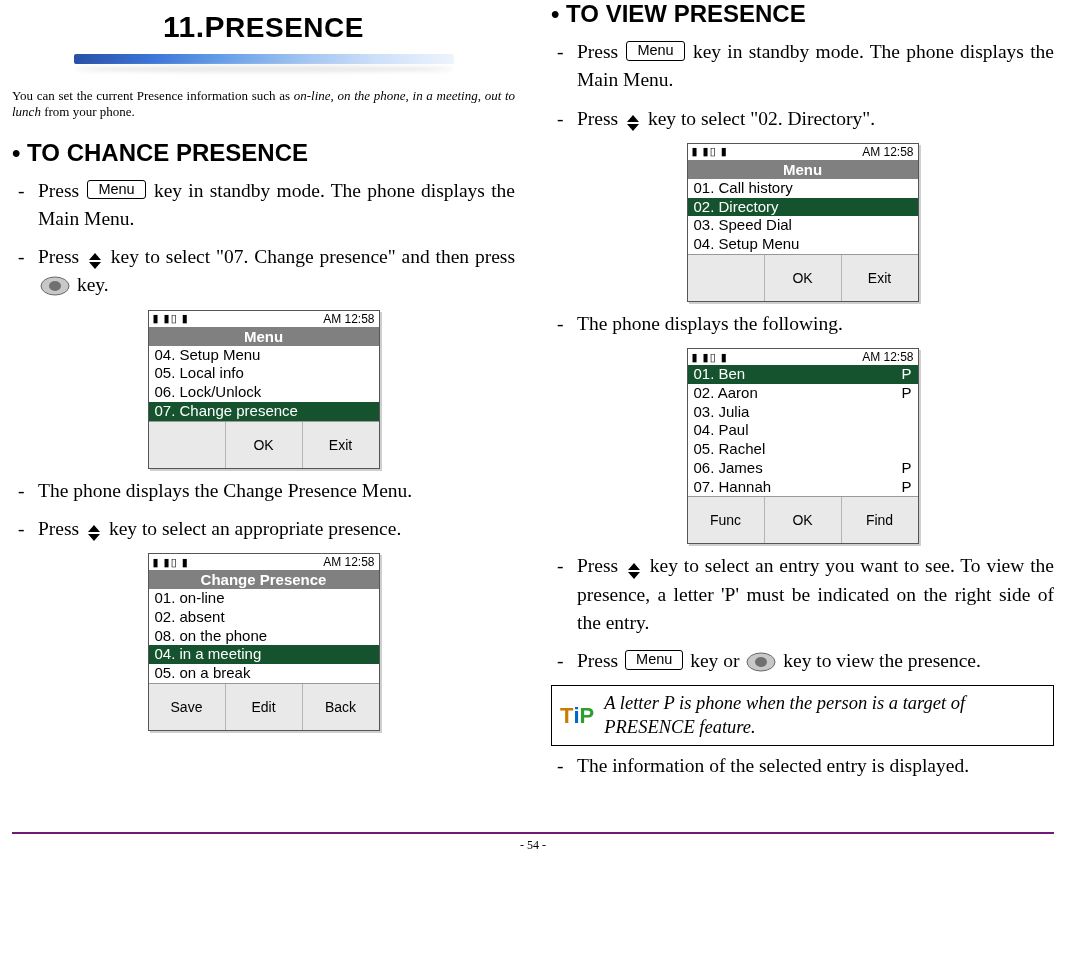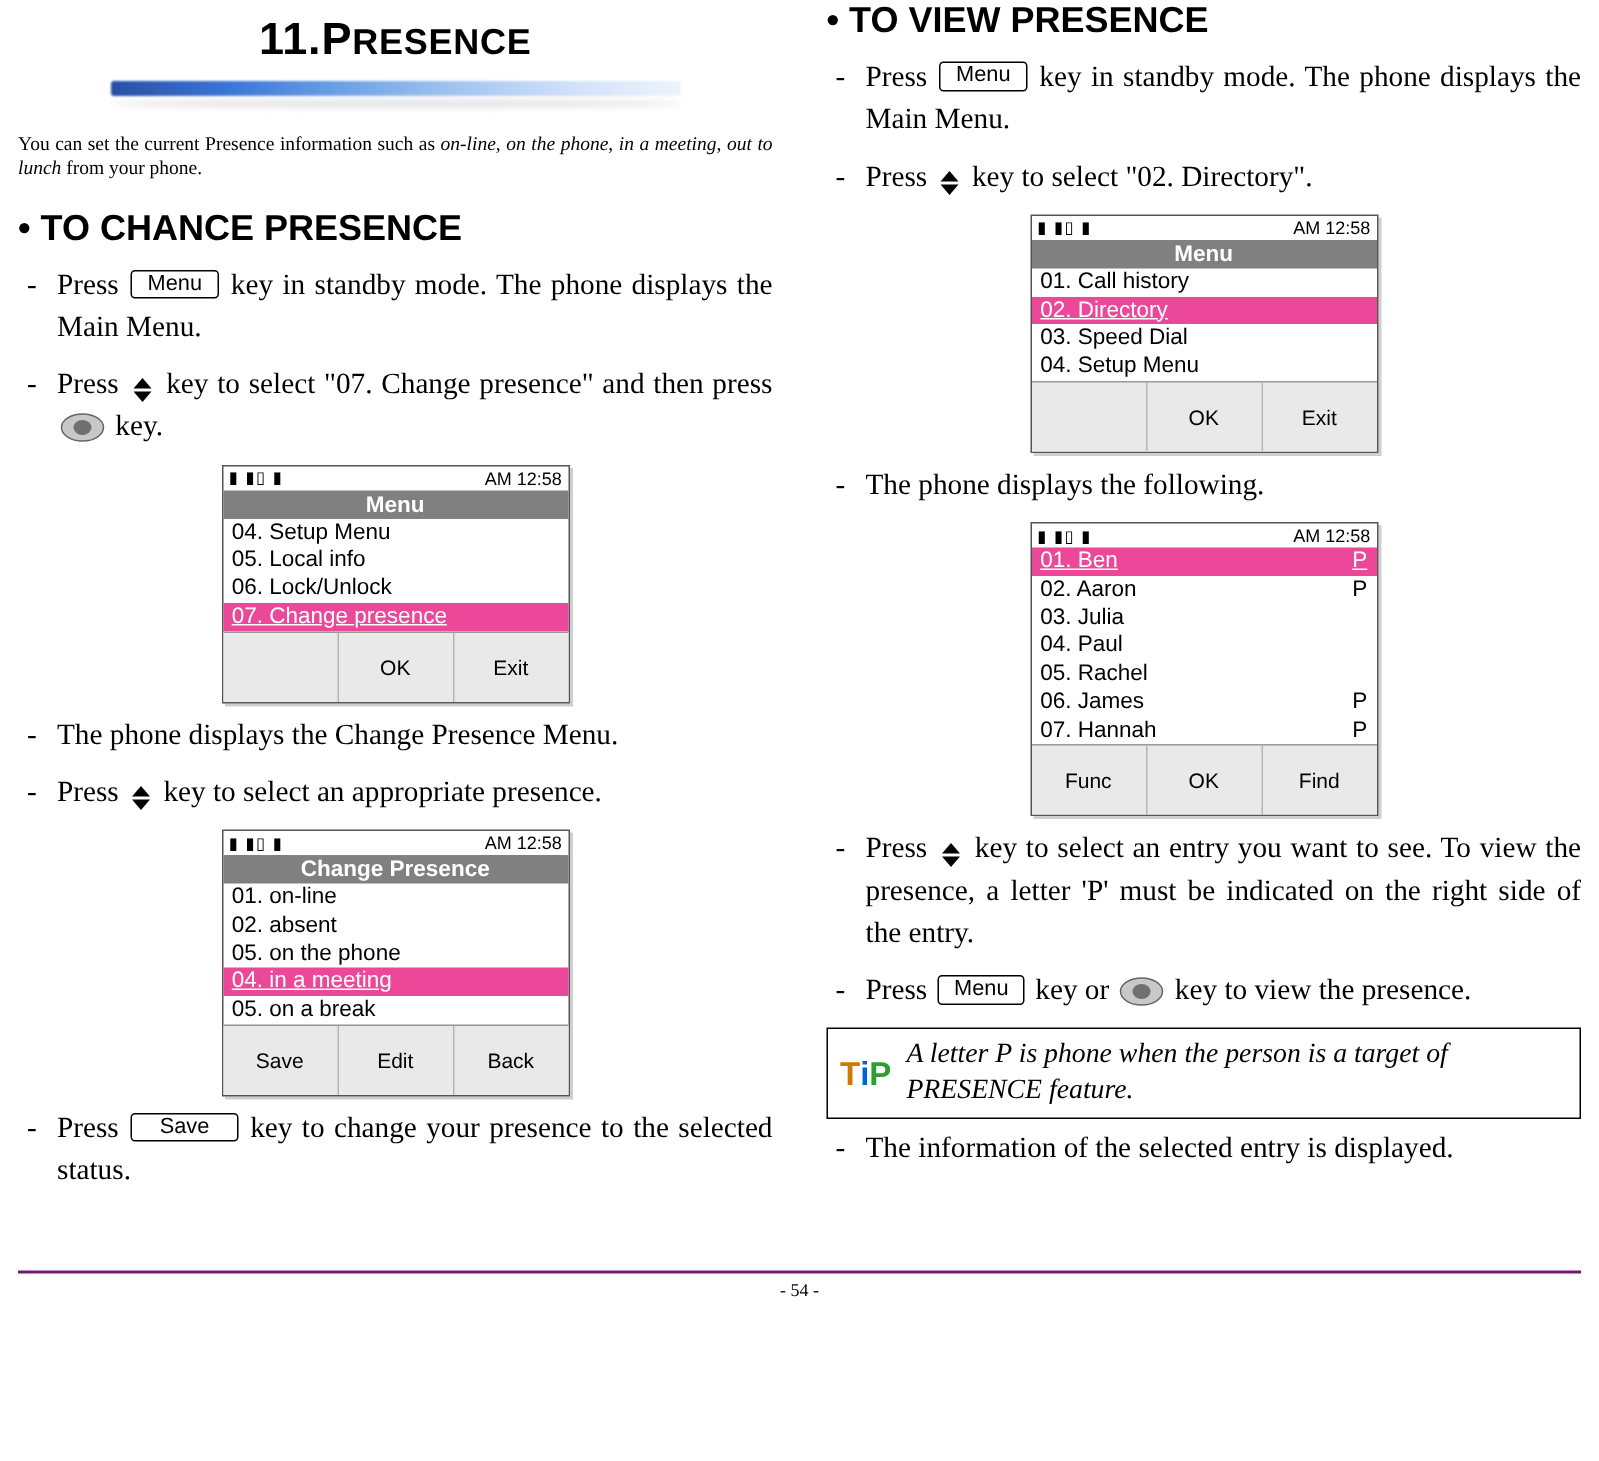--- a/index.html
+++ b/index.html
@@ -119,21 +119,21 @@
   .phone .titlebar {
     background:#808080; color:#fff; text-align:center;
     font-weight:bold; padding:1px 0;
   }
   .phone .list { padding:0; }
   .phone .list .row {
     padding:0 6px;
     display:flex; justify-content:space-between;
     line-height:1.25;
   }
-  .phone .list .row.sel { background:#ec4899; color:#fff;text-decoration:underline; }
+  .phone .list .row.sel { background:#14532d; color:#fff; }
   .phone .softkeys {
     display:flex; border-top:1px solid #999;
     background:#e9e9e9;
     font-size:14px;
   }
   .phone .softkeys .sk {
     flex:1; text-align:center; padding:15px 0;
     border-left:1px solid #b5b5b5;
   }
   .phone .softkeys .sk:first-child{ border-left:none;}
@@ -162,21 +162,21 @@
     padding-top:4px;
   }
 </style>
 </head>
 <body>
 
 <div class="page">
 
   <div class="col">
     <div class="chapter-title">
-      <span class="num">11.</span><span>P</span><span style="font-size:24px;">RESENCE</span>
+      <span class="num">11.</span><span>P</span><span style="font-size:28px;">RESENCE</span>
     </div>
     <div class="divider">
         <div class="divider-inner"></div>
       </div>
 
     <p class="intro">
       <span>You can set the current Presence information such as </span><span class="ital">on-line</span><span>, </span><span class="ital">on the phone</span><span>, </span><span class="ital">in a meeting</span><span>, </span><span class="ital">out to lunch</span><span> from your phone.</span>
     </p>
 
     <div class="h2">• TO CHANCE PRESENCE</div>
@@ -240,41 +240,36 @@
       </div>
       <div class="titlebar">Change Presence</div>
       <div class="list">
           <div class="row">
             <span>01. on-line</span>
           </div>
           <div class="row">
             <span>02. absent</span>
           </div>
           <div class="row">
-            <span>05. on the phone</span>
+            <span>08. on the phone</span>
           </div>
           <div class="row sel">
             <span>04. in a meeting</span>
           </div>
           <div class="row">
             <span>05. on a break</span>
           </div>
         </div>
       <div class="softkeys">
           <div class="sk">Save</div>
           <div class="sk">Edit</div>
           <div class="sk">Back</div>
         </div>
     </div>
 
-    <ul class="steps">
-      <li>
-        <span>Press </span><span class="btn" style="padding:1px 18px 2px 18px;">Save</span><span>  key to change your presence to the selected status.</span>
-      </li>
-    </ul>
   </div>
 
   <div class="col">
     <div class="h2 top">• TO VIEW PRESENCE</div>
 
     <ul class="steps">
       <li>
         <span>Press </span><span class="btn">Menu</span><span> key in standby mode. The phone displays the Main Menu.</span>
       </li>
       <li>

